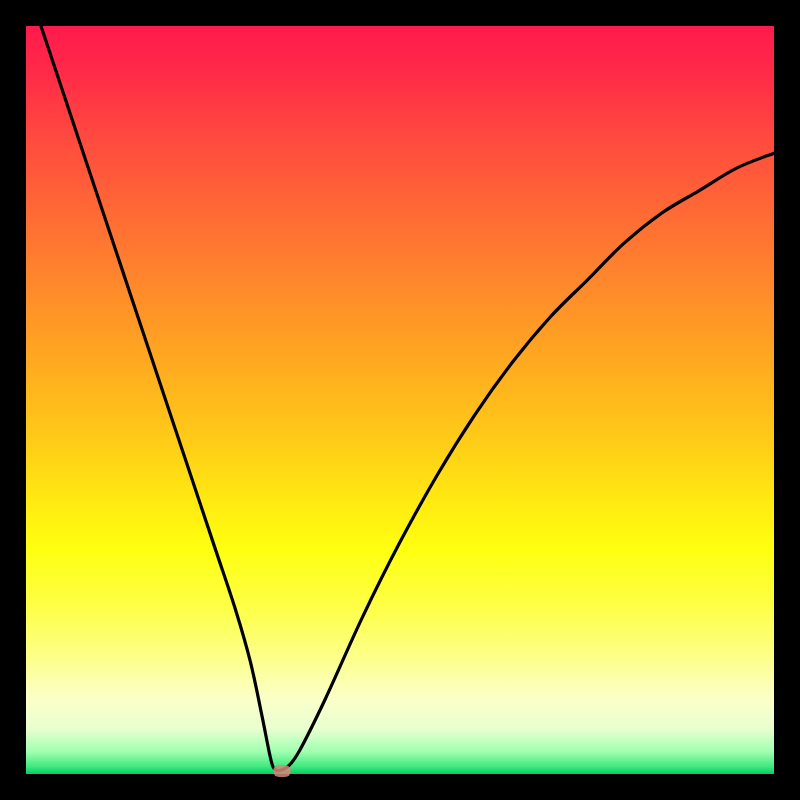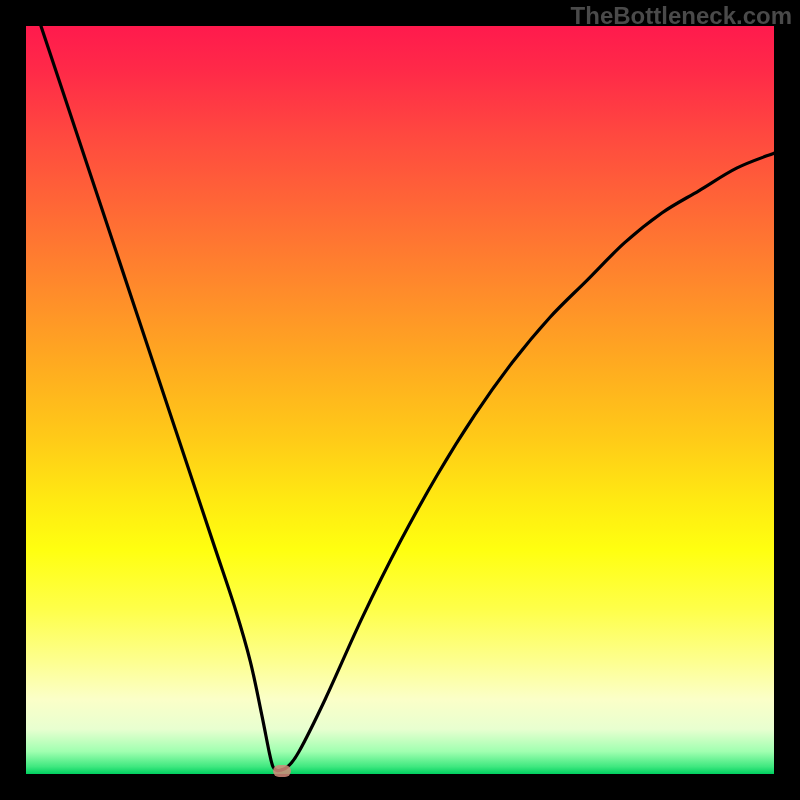--- a/index.html
+++ b/index.html
@@ -62,21 +62,20 @@
     background: #d48a7a;
     border-radius: 6px;
     transform: translate(-50%, -50%);
     opacity: 0.85;
   }
 </style>
 </head>
 <body>
 
 <div class="outer">
-  <div class="watermark">TheBottleneck.com</div>
   <div class="plot">
     <div class="gradient"></div>
     <svg class="curve" viewBox="0 0 748 748" preserveAspectRatio="none">
       <path id="curve-path" fill="none" stroke="#000" stroke-width="3.2" stroke-linejoin="round" stroke-linecap="round" d="M 14.96,0 C 18.7,11.21999999999999 27.426666666666666,37.399999999999935 37.4,67.31999999999994 C 47.373333333333335,97.23999999999994 62.33333333333333,142.11999999999998 74.8,179.51999999999998 C 87.26666666666667,216.92 99.73333333333333,254.32000000000002 112.2,291.72 C 124.66666666666667,329.12 137.13333333333333,366.52 149.6,403.91999999999996 C 162.06666666666666,441.31999999999994 177.02666666666667,486.2 187,516.12 C 196.97333333333333,546.04 203.2066666666667,563.4933333333333 209.44000000000003,583.44 C 215.67333333333335,603.3866666666668 220.0366666666667,618.3466666666666 224.4,635.8 C 228.76333333333332,653.2533333333333 232.50333333333333,673.1999999999999 235.62,688.16 C 238.73666666666668,703.12 241.23,716.8333333333333 243.1,725.56 C 244.97,734.2866666666666 245.59333333333333,737.4033333333333 246.84,740.52 C 248.08666666666667,743.6366666666667 249.33333333333334,743.6366666666667 250.58,744.26 C 251.82666666666668,744.8833333333333 252.45000000000002,744.8833333333333 254.32000000000002,744.26 C 256.19,743.6366666666667 258.68333333333334,743.6366666666667 261.8,740.52 C 264.9166666666667,737.4033333333333 266.78666666666663,736.78 273.02,725.56 C 279.25333333333333,714.3399999999999 288.6033333333333,695.64 299.2,673.2 C 309.7966666666667,650.7600000000001 324.1333333333333,617.1000000000001 336.6,590.9200000000001 C 349.0666666666667,564.74 361.5333333333333,539.8066666666667 374,516.12 C 386.4666666666667,492.43333333333334 398.9333333333334,469.99333333333334 411.40000000000003,448.8 C 423.8666666666667,427.6066666666667 436.33333333333337,407.66 448.8,388.96000000000004 C 461.26666666666665,370.26000000000005 473.73333333333335,352.8066666666666 486.2,336.59999999999997 C 498.66666666666663,320.3933333333333 511.1333333333333,305.43333333333334 523.6,291.72 C 536.0666666666667,278.0066666666667 548.5333333333333,266.78666666666663 561,254.32 C 573.4666666666667,241.85333333333332 585.9333333333333,228.14000000000007 598.4,216.92000000000007 C 610.8666666666667,205.70000000000007 623.3333333333333,195.7266666666667 635.8,187 C 648.2666666666667,178.2733333333333 660.7333333333333,172.03999999999994 673.2,164.55999999999995 C 685.6666666666667,157.07999999999996 698.1333333333333,148.35333333333332 710.6,142.12 C 723.0666666666667,135.88666666666668 741.7666666666667,129.6533333333334 748,127.16000000000008"></path>
     </svg>
     <div class="marker" id="marker" style="left: 255.816px; top: 745.008px;"></div>
   </div>
 </div>
 
 </body></html>

